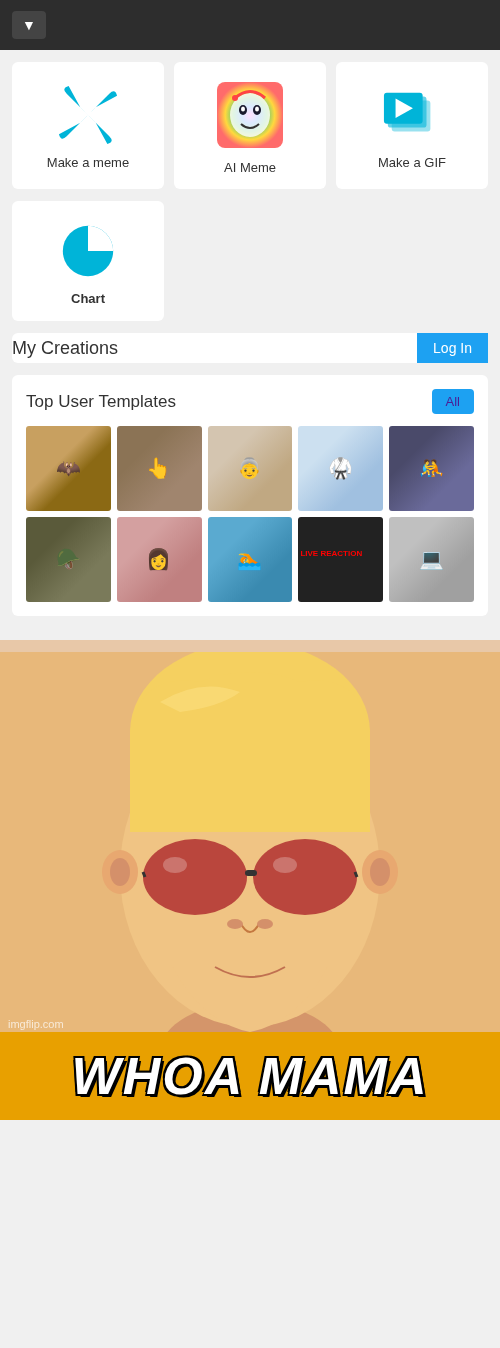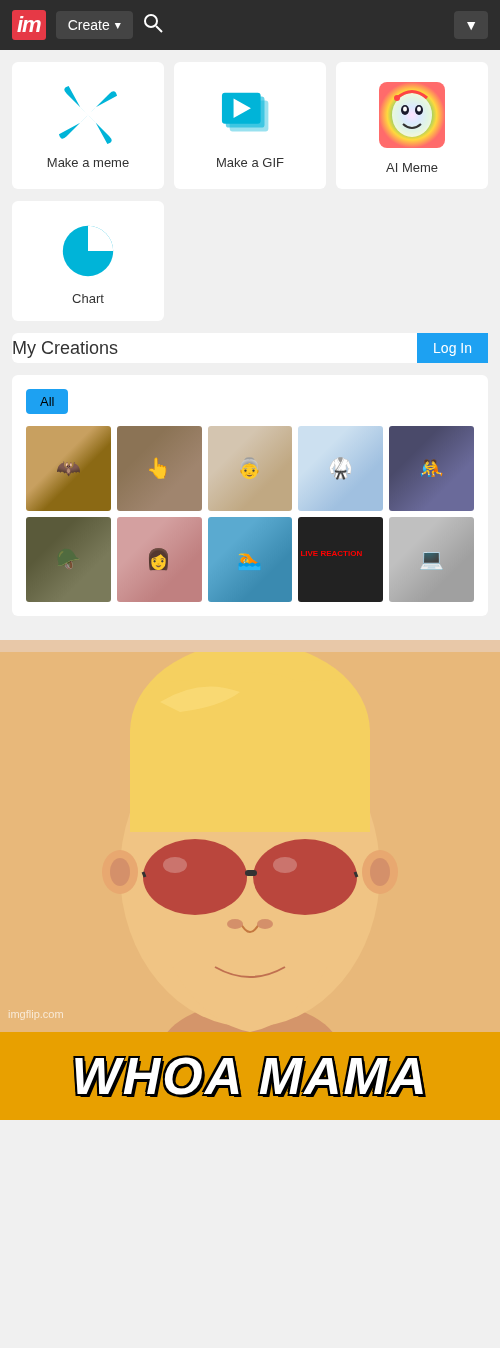--- a/index.html
+++ b/index.html
@@ -88,20 +88,21 @@
       display: grid;
       grid-template-columns: 1fr 1fr 1fr;
       gap: 10px;
       margin-bottom: 12px;
     }
     .tool-grid-bottom {
       display: grid;
       grid-template-columns: 1fr 1fr 1fr;
       gap: 10px;
       margin-bottom: 12px;
+      font-weight: bold;
     }
 
     .tool-card {
       background: white;
       border-radius: 6px;
       display: flex;
       flex-direction: column;
       align-items: center;
       justify-content: center;
       padding: 18px 8px 14px;
@@ -161,21 +162,21 @@
       align-items: center;
       justify-content: space-between;
       margin-bottom: 12px;
     }
     .top-templates-title {
       font-size: 17px;
       color: #333;
     }
     .all-btn {
       background: #1da1f2;
-      color: #000000;
+      color: #4c1d95;
       border: none;
       padding: 5px 14px;
       border-radius: 4px;
       font-size: 13px;
       cursor: pointer;
     }
     .template-grid {
       display: grid;
       grid-template-columns: repeat(5, 1fr);
       gap: 6px;
@@ -257,44 +258,32 @@
       color: white;
       text-shadow: 3px 3px 0 #000, -2px -2px 0 #000, 2px -2px 0 #000, -2px 2px 0 #000;
       font-family: Impact, Arial Black, sans-serif;
       letter-spacing: 2px;
       text-transform: uppercase;
       font-style: italic;
     }
 
     .imgflip-watermark {
       position: absolute;
-      bottom: 100px;
+      bottom: 90px;
       left: 8px;
       font-size: 11px;
       color: rgba(255,255,255,0.7);
     }
 
     
   </style>
 </head>
 <body>
 
 <header class="header">
-  <div class="header-left">
-    <div class="logo">
-      <span class="logo-im">im</span>
-    </div>
-    <button class="create-btn">Create</button>
-    <button class="search-icon-btn">
-      <svg width="20" height="20" viewBox="0 0 20 20" fill="white">
-        <circle cx="8" cy="8" r="6" fill="none" stroke="white" stroke-width="2"></circle>
-        <line x1="13" y1="13" x2="19" y2="19" stroke="white" stroke-width="2"></line>
-      </svg>
-    </button>
-  </div>
   <div class="header-right">
     <button class="dropdown-arrow-btn">▼</button>
   </div>
 </header>
 
 <div class="main-content">
 
   <div class="tool-grid">
 
     <div class="tool-card">
@@ -303,34 +292,20 @@
           <g transform="translate(31,31)">
 
             <path d="M0,0 L-22,-22 Q-28,-28 -20,-30 L-8,-8 Z" fill="#00b4d8"></path>
             <path d="M0,0 L22,-22 Q28,-28 30,-20 L8,-8 Z" fill="#00b4d8"></path>
             <path d="M0,0 L22,22 Q28,28 20,30 L8,8 Z" fill="#00b4d8"></path>
             <path d="M0,0 L-22,22 Q-28,28 -30,20 L-8,8 Z" fill="#00b4d8"></path>
           </g>
         </svg>
       </div>
       <span class="tool-label">Make a meme</span>
-    </div>
-
-    <div class="tool-card">
-      <div class="tool-icon gif-icon">
-        <svg width="62" height="62" viewBox="0 0 62 62">
-
-          <rect x="10" y="16" width="40" height="32" rx="3" fill="#00b4d8" opacity="0.4"></rect>
-          <rect x="6" y="12" width="40" height="32" rx="3" fill="#00b4d8" opacity="0.6"></rect>
-          <rect x="2" y="8" width="40" height="32" rx="3" fill="#00b4d8"></rect>
-
-          <polygon points="14,14 14,34 32,24" fill="white"></polygon>
-        </svg>
-      </div>
-      <span class="tool-label">Make a GIF</span>
     </div>
 
     <div class="tool-card">
       <div class="tool-icon">
         <svg width="70" height="70" viewBox="0 0 70 70">
           <defs>
             <radialGradient id="aigrad" cx="50%" cy="50%" r="50%">
               <stop offset="0%" stop-color="#ff6bff"></stop>
               <stop offset="25%" stop-color="#4d96ff"></stop>
               <stop offset="50%" stop-color="#6bcb77"></stop>
@@ -347,20 +322,34 @@
           <ellipse cx="42" cy="29" rx="2" ry="2.5" fill="white"></ellipse>
 
           <path d="M20,18 Q35,5 50,18" stroke="#ff4444" stroke-width="3" fill="none"></path>
           <circle cx="20" cy="18" r="3" fill="#ff4444"></circle>
 
           <path d="M26,44 Q35,52 44,44" stroke="#333" stroke-width="2" fill="none"></path>
         </svg>
       </div>
       <span class="tool-label">AI Meme</span>
     </div>
+
+    <div class="tool-card">
+      <div class="tool-icon gif-icon">
+        <svg width="62" height="62" viewBox="0 0 62 62">
+
+          <rect x="10" y="16" width="40" height="32" rx="3" fill="#00b4d8" opacity="0.4"></rect>
+          <rect x="6" y="12" width="40" height="32" rx="3" fill="#00b4d8" opacity="0.6"></rect>
+          <rect x="2" y="8" width="40" height="32" rx="3" fill="#00b4d8"></rect>
+
+          <polygon points="14,14 14,34 32,24" fill="white"></polygon>
+        </svg>
+      </div>
+      <span class="tool-label">Make a GIF</span>
+    </div>
   </div>
 
   <div class="tool-grid-bottom">
 
     <div class="tool-card">
       <div class="tool-icon chart-icon">
         <svg width="62" height="62" viewBox="0 0 62 62">
 
           <circle cx="31" cy="31" r="26" fill="#00b4d8"></circle>
 
@@ -374,20 +363,21 @@
     <div></div>
   </div>
 
   <div class="my-creations-section">
     <span class="section-title">My Creations</span>
     <button class="log-in-btn">Log In</button>
   </div>
 
   <div class="top-templates-section">
     <div class="top-templates-header">
+      <span class="top-templates-title">Top User Templates</span>
       <button class="all-btn">All</button>
     </div>
     <div class="template-grid">
 
       <div class="template-thumb tmpl-batman"></div>
       <div class="template-thumb tmpl-pointing"></div>
       <div class="template-thumb tmpl-old-lady"></div>
       <div class="template-thumb tmpl-anime"></div>
       <div class="template-thumb tmpl-wrestler"></div>
 

